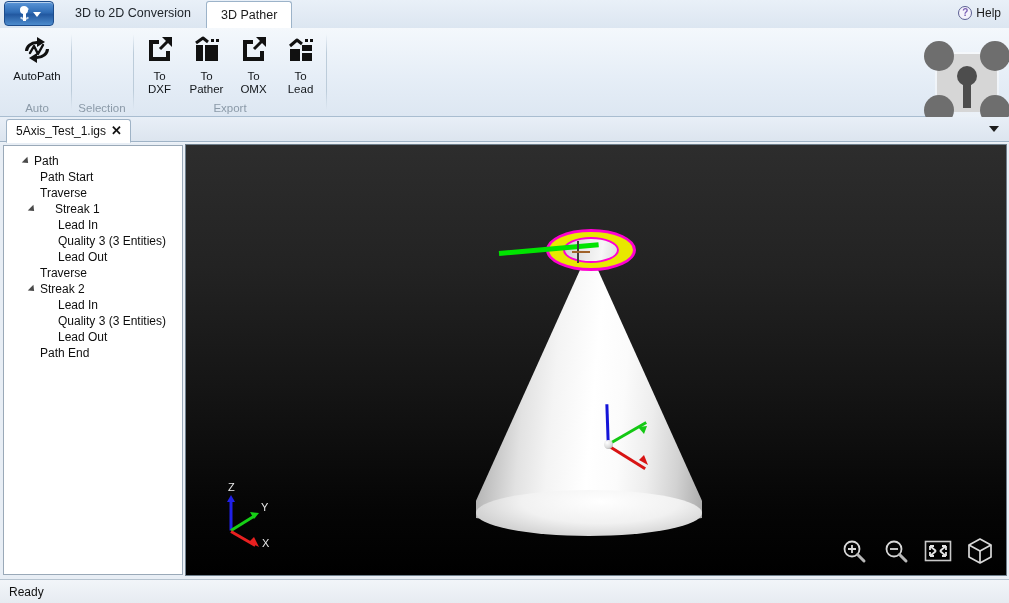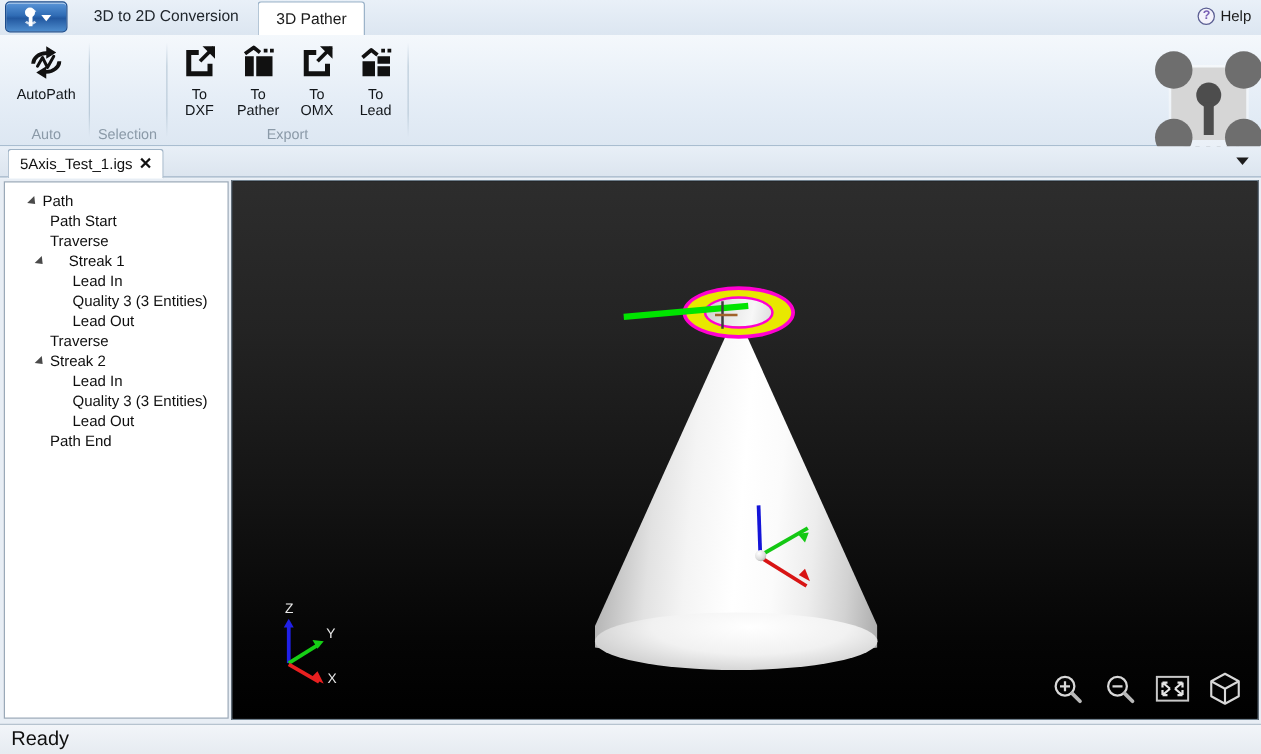--- a/index.html
+++ b/index.html
@@ -235,21 +235,21 @@
   .vp-tools { position:absolute; right:12px; bottom:10px; display:flex; align-items:center; gap:14px; }
   .vp-tools .ti { width:28px; height:28px; display:flex; align-items:center; justify-content:center; }
 
   
   .statusbar {
     position:absolute; left:0; bottom:0; width:1009px; height:24px;
     background: linear-gradient(180deg,#f2f5f9 0%, #e6ebf1 100%);
     border-top:1px solid #b6c3cf;
     display:flex; align-items:center;
   }
-  .statusbar .txt { font-size:16px; color:#0f0f0f; margin-left:9px; }
+  .statusbar .txt { font-size:12px; color:#0f0f0f; margin-left:9px; }
 </style>
 </head>
 <body>
 
 <div id="app">
 
   <div class="titlebar">
 
     <div class="app-button">
       <div class="nozzle">
@@ -383,21 +383,21 @@
       <span>5Axis_Test_1.igs</span>
       <span class="x">✕</span>
     </div>
     <div class="doctab-caret"></div>
   </div>
 
   <div class="main">
 
     <div class="treepanel">
       <div class="tree" id="tree">
-          <div class="tnode" style="padding-left: 20px;">
+          <div class="tnode" style="padding-left: 0; margin-left: 20px;">
             <div class="tri"></div>
             <span>Path</span>
           </div>
           <div class="tnode" style="padding-left: 26px;">
             <div class="tri-spacer"></div>
             <span>Path Start</span>
           </div>
           <div class="tnode" style="padding-left: 26px;">
             <div class="tri-spacer"></div>
             <span>Traverse</span>

